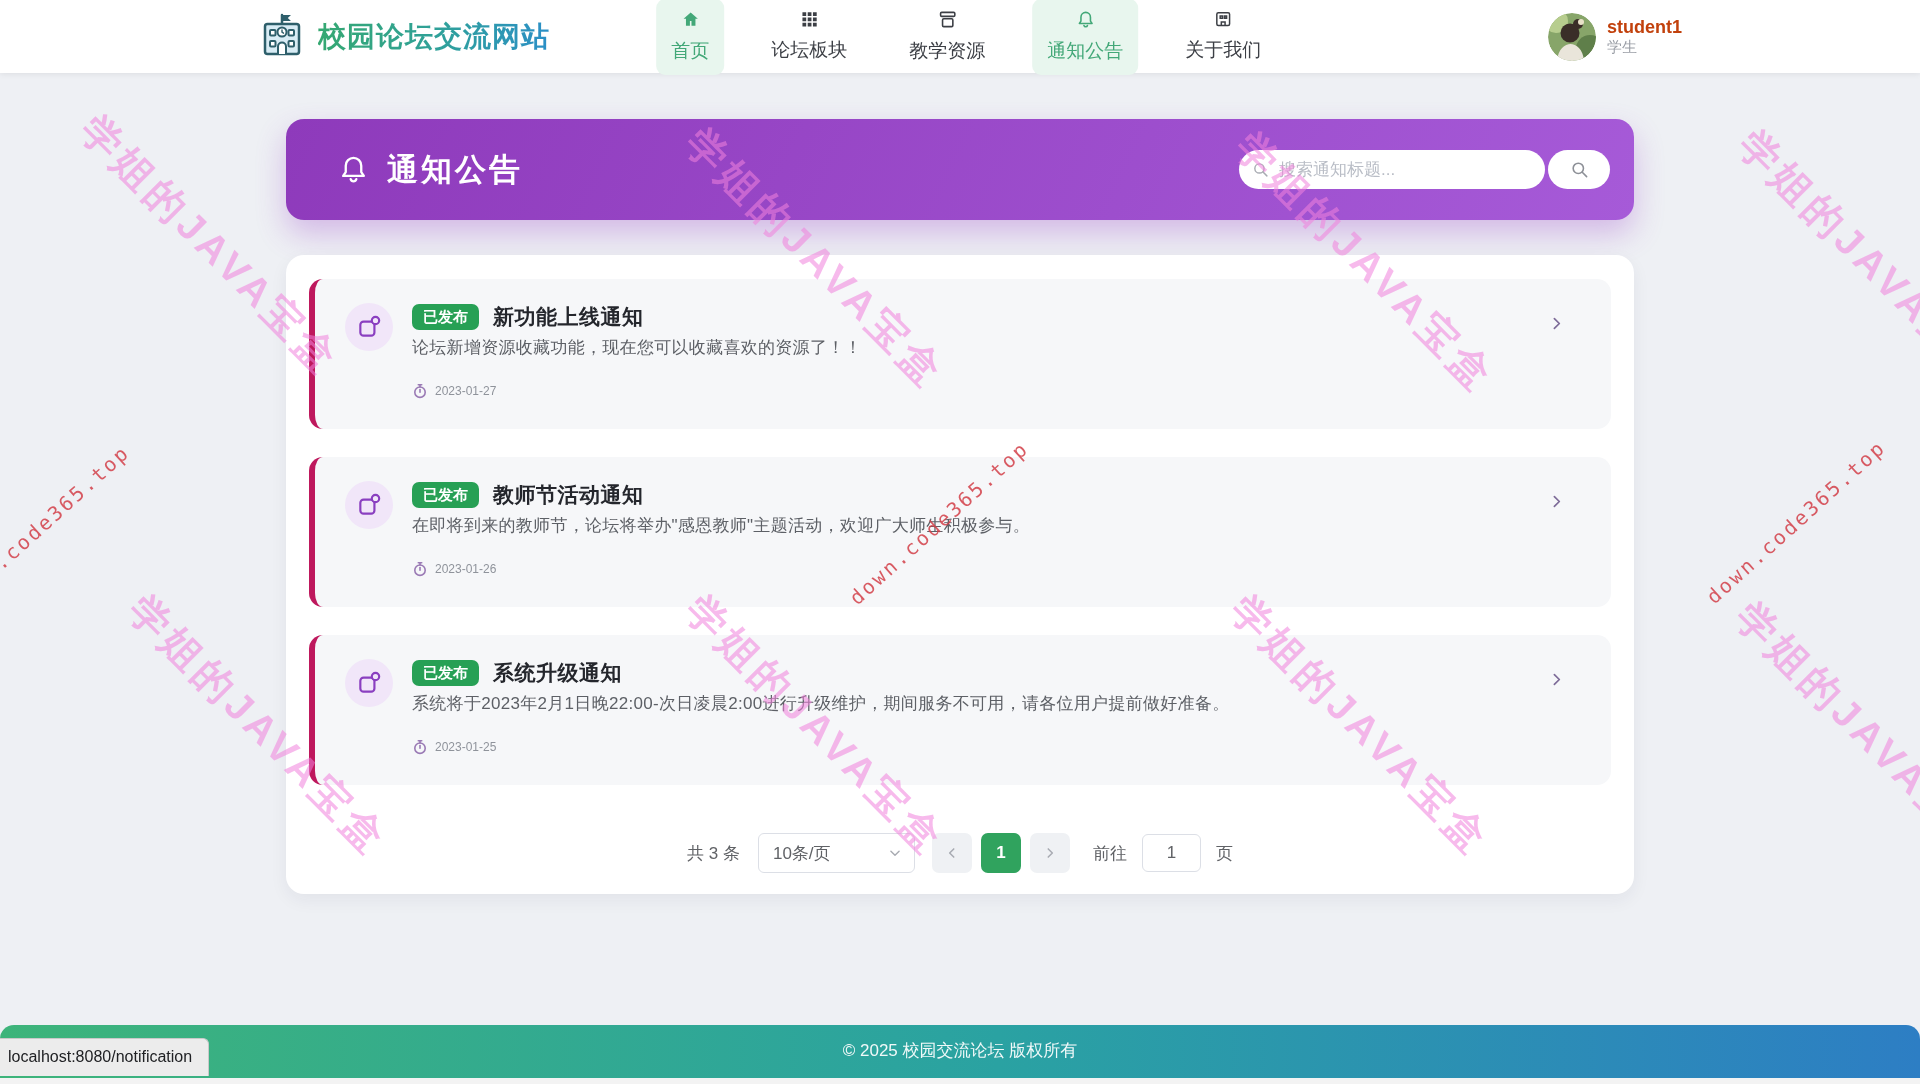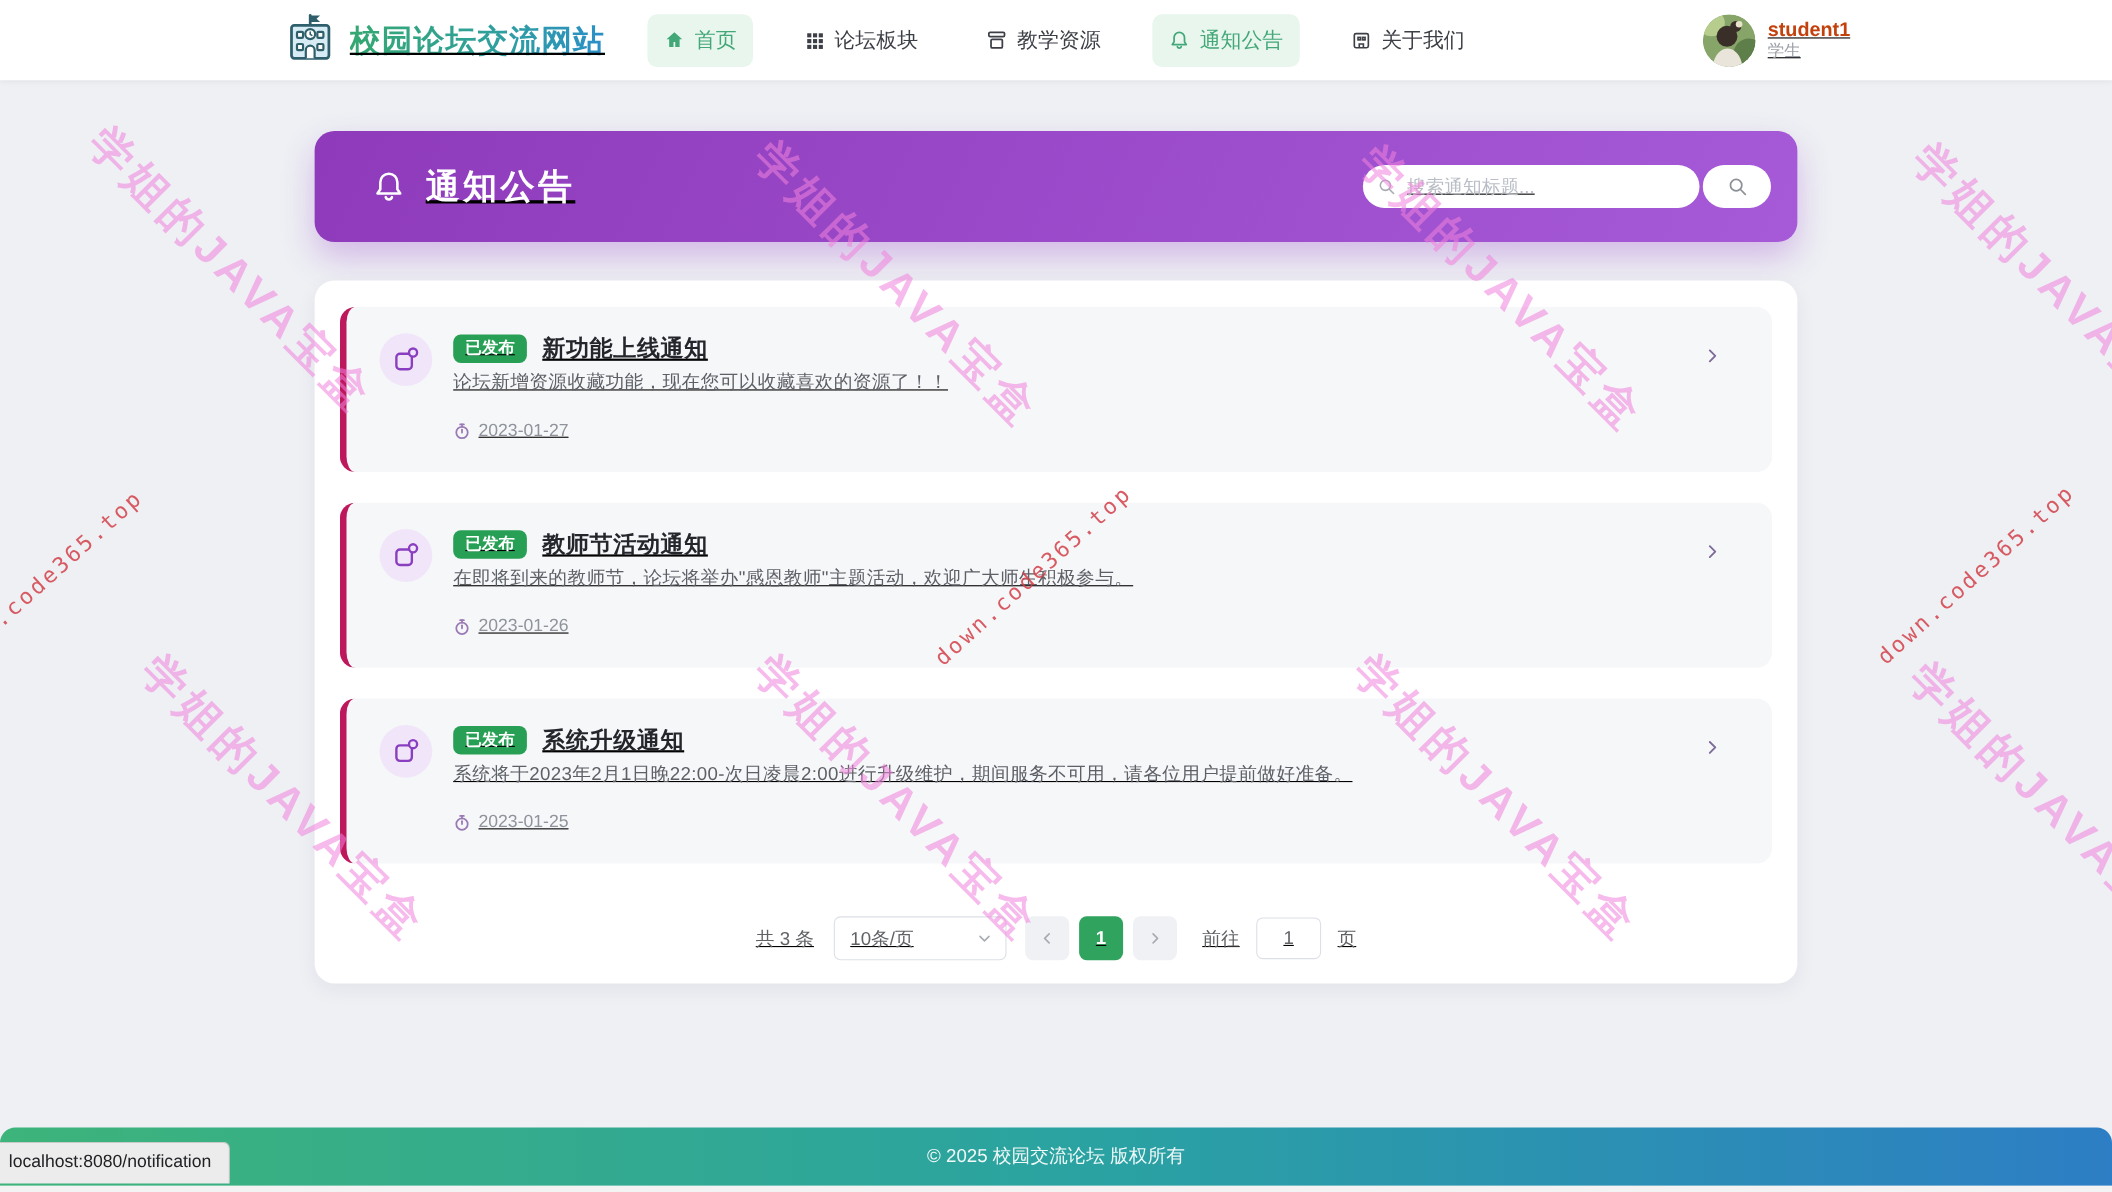--- a/index.html
+++ b/index.html
@@ -1,24 +1,24 @@
 <!DOCTYPE html>
 <html><head>
 <meta charset="utf-8">
 <style>
   html,body{margin:0;padding:0;}
   body{font-family:"Liberation Sans","DejaVu Sans",sans-serif;}
-  .screen{position:relative;width:1920px;height:1084px;overflow:hidden;background:#eef0f4;text-decoration:underline;}
+  .screen{position:relative;width:1920px;height:1084px;overflow:hidden;background:#eef0f4;}
 
   
   .navbar{position:relative;height:73px;background:#fff;box-shadow:0 1px 6px rgba(0,0,0,.08);display:flex;align-items:center;padding:0 238px 0 258px;box-sizing:border-box;z-index:10;}
   .brand{display:flex;align-items:center;gap:12px;cursor:pointer;}
   .brand-title{font-size:28px;font-weight:700;background:linear-gradient(90deg,#35a871,#2fa09c 55%,#2b8fc7);-webkit-background-clip:text;background-clip:text;color:transparent;letter-spacing:1px;}
   .nav-menu{position:absolute;left:50%;top:0;height:73px;transform:translateX(-49%);display:flex;align-items:center;gap:32px;}
-  .nav-item{display:flex;align-items:center;gap:9px;font-size:19px;color:#3c3f45;padding:11px 15px;border-radius:9px;cursor:pointer;white-space:nowrap;}
+  .nav-item{display:flex;align-items:center;gap:9px;font-size:19px;color:#3c3f45;padding:11px 15px;border-radius:9px;cursor:pointer;white-space:nowrap;flex-direction:column;}
   .nav-item.active{color:#43a878;background:#e8f6ee;}
   .nav-ic{display:flex;align-items:center;}
   .user-box{margin-left:auto;display:flex;align-items:center;gap:11px;cursor:pointer;}
   .avatar{width:48px;height:48px;border-radius:50%;overflow:hidden;display:block;}
   .user-name{font-size:18px;font-weight:700;color:#c2410c;line-height:1.25;}
   .user-role{font-size:15px;color:#9a9ea6;line-height:1.25;}
 
   
   .banner{margin:46px 286px 0;height:101px;border-radius:18px;background:linear-gradient(115deg,#8e3abb,#a65ad8);box-shadow:0 14px 30px rgba(150,60,200,.30);display:flex;align-items:center;justify-content:space-between;padding:0 24px 0 52px;box-sizing:border-box;}
   .banner-left{display:flex;align-items:center;gap:18px;color:#fff;}
@@ -30,21 +30,21 @@
   .search-btn{width:62px;height:39px;border:none;border-radius:20px;background:#fff;display:flex;align-items:center;justify-content:center;cursor:pointer;}
 
   
   .panel{margin:35px 286px 0;background:#fff;border-radius:18px;box-shadow:0 6px 18px rgba(30,30,60,.06);padding:24px 23px 21px;box-sizing:border-box;}
   .card{position:relative;height:150px;background:#f6f7f9;border-radius:14px;border-left:6px solid #be185d;margin-bottom:28px;padding:24px 90px 0 97px;box-sizing:border-box;cursor:pointer;}
   .card-icon{position:absolute;left:30px;top:24px;width:48px;height:48px;border-radius:50%;background:#f1e6f9;display:flex;align-items:center;justify-content:center;}
   .card-head{display:flex;align-items:center;gap:14px;}
   .badge{background:#27a055;color:#fff;font-size:15px;font-weight:700;padding:4px 11px;border-radius:7px;line-height:1.25;}
   .card-title{margin:0;font-size:21px;font-weight:700;color:#24262c;letter-spacing:.5px;}
   .card-content{margin:5px 0 0;font-size:17px;color:#5d6066;letter-spacing:.3px;}
-  .card-date{margin-top:24px;display:flex;align-items:center;gap:7px;font-size:16px;color:#8f939b;}
+  .card-date{margin-top:24px;display:flex;align-items:center;gap:7px;font-size:12px;color:#8f939b;}
   .card-arrow{position:absolute;right:46px;top:36px;display:flex;}
 
   
   .pagination{margin-top:48px;display:flex;align-items:center;justify-content:center;font-size:17px;color:#606266;}
   .pg-total{margin-right:18px;}
   .page-size{width:157px;height:40px;border:1px solid #dcdfe6;border-radius:6px;background:#fff;display:flex;align-items:center;justify-content:space-between;padding:0 12px 0 14px;box-sizing:border-box;margin-right:17px;cursor:pointer;}
   .pg-btn{width:40px;height:40px;border:none;border-radius:7px;background:#eff1f4;display:flex;align-items:center;justify-content:center;margin-right:9px;cursor:pointer;}
   .pg-btn.active{background:#30a35e;color:#fff;font-size:17px;font-weight:700;}
   .pg-goto{margin:0 15px 0 14px;}
   .goto-input{width:59px;height:38px;border:1px solid #dcdfe6;border-radius:6px;background:#fff;text-align:center;font-size:17px;color:#606266;margin-right:15px;outline:none;box-sizing:border-box;}

